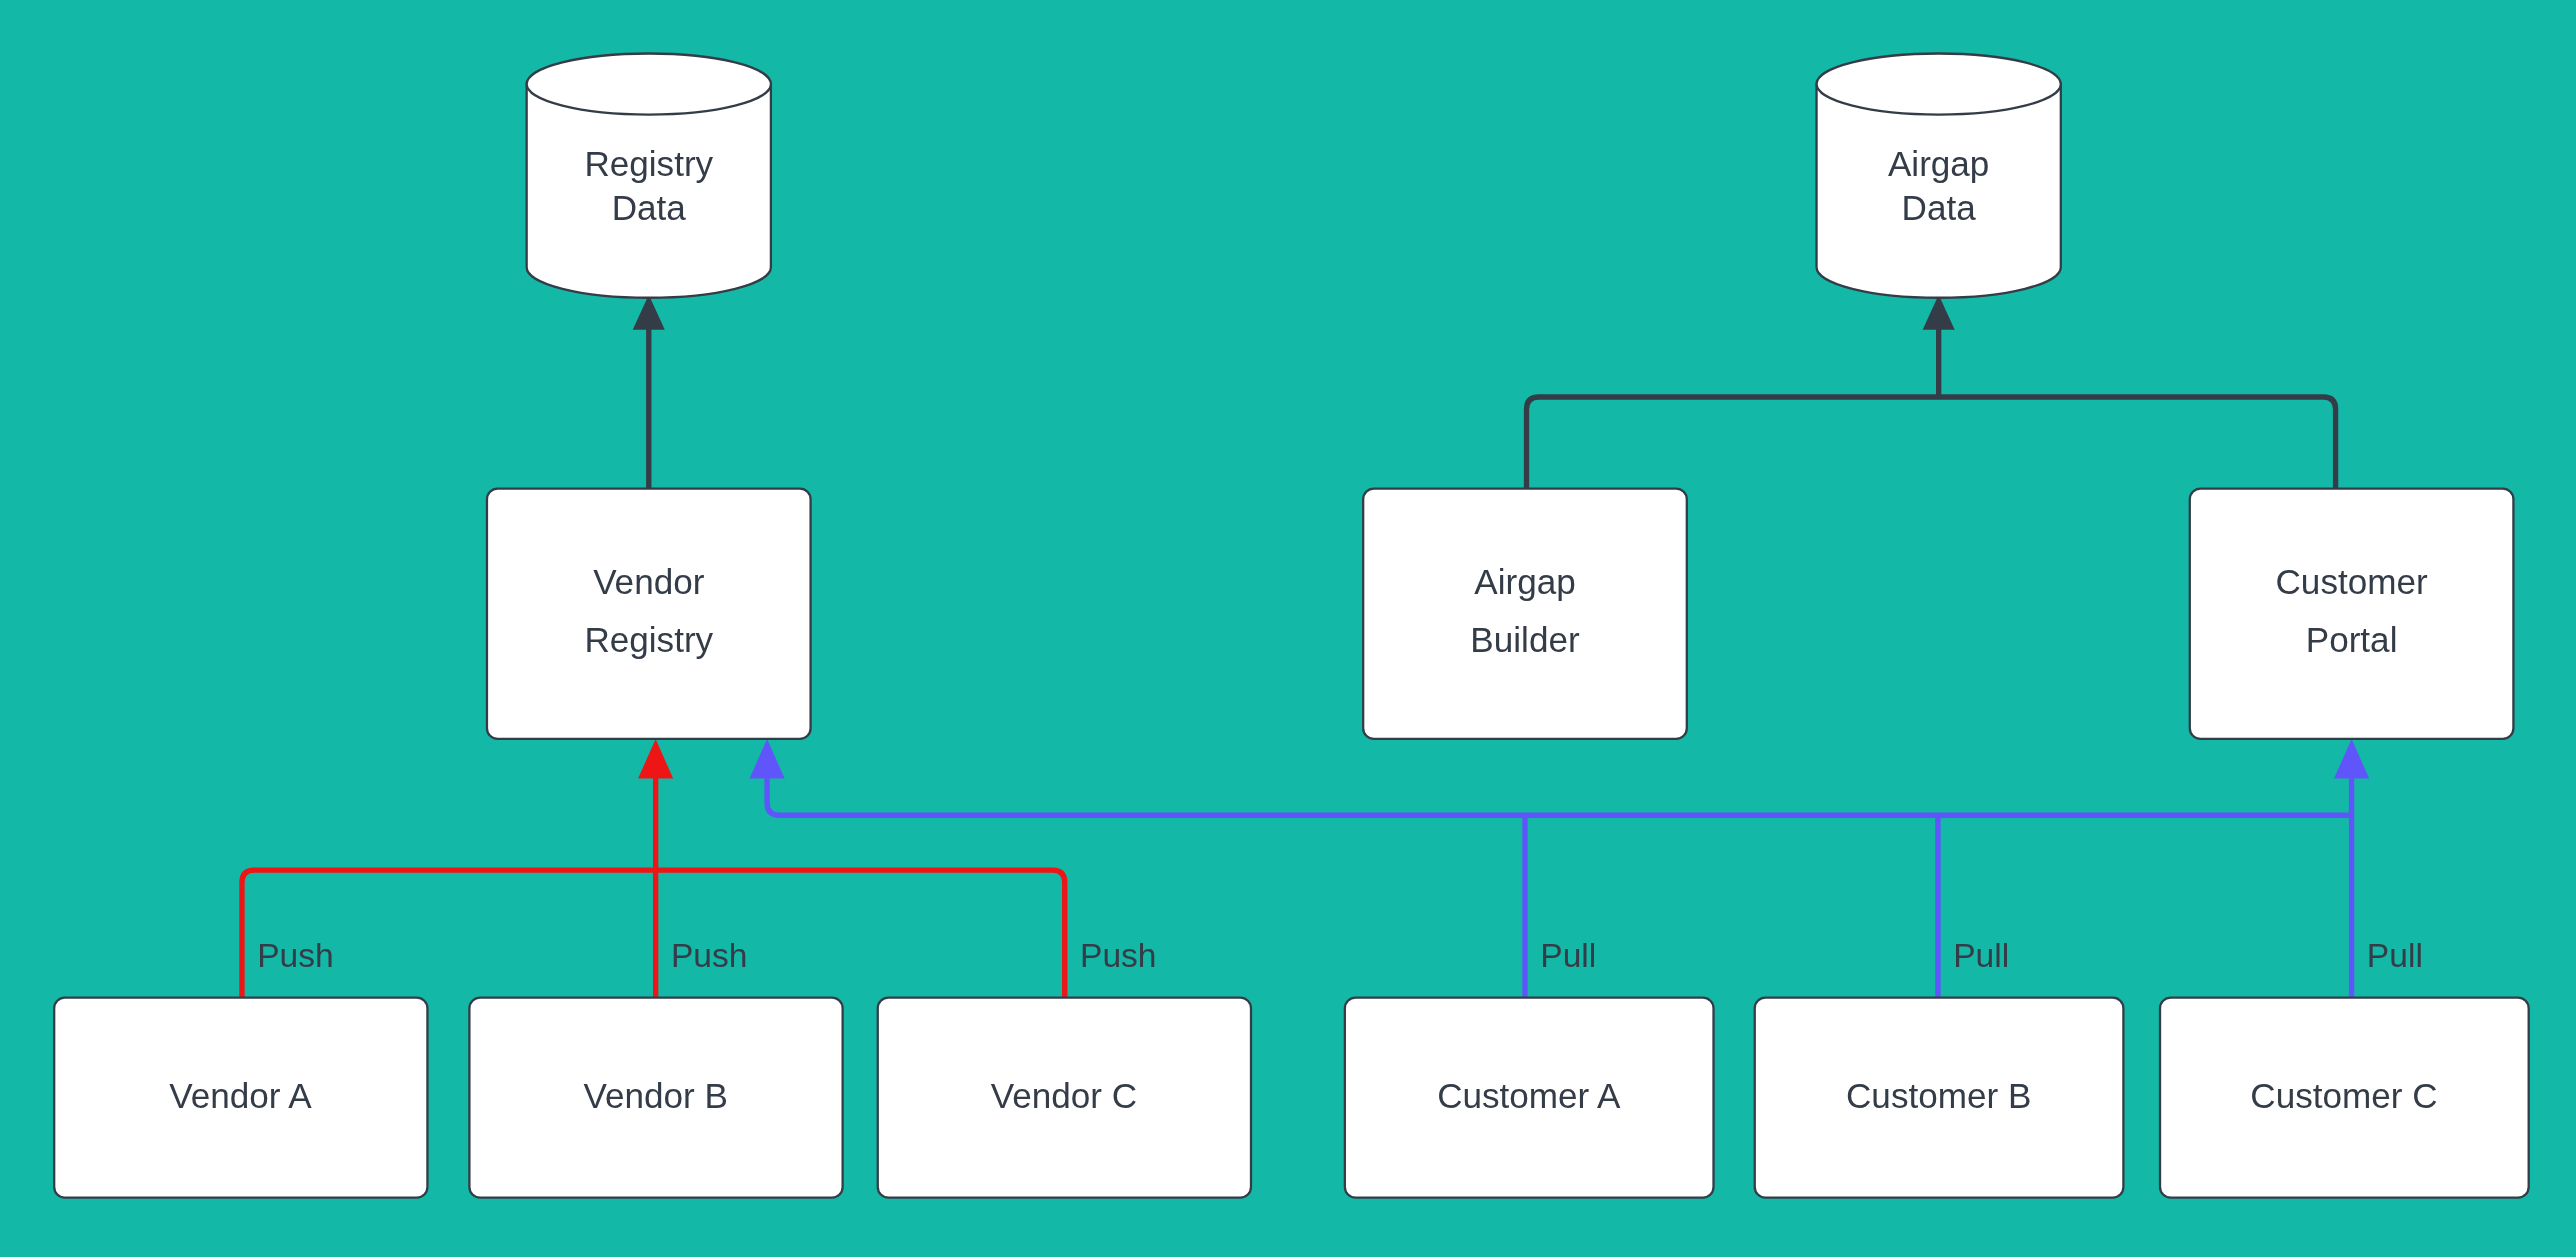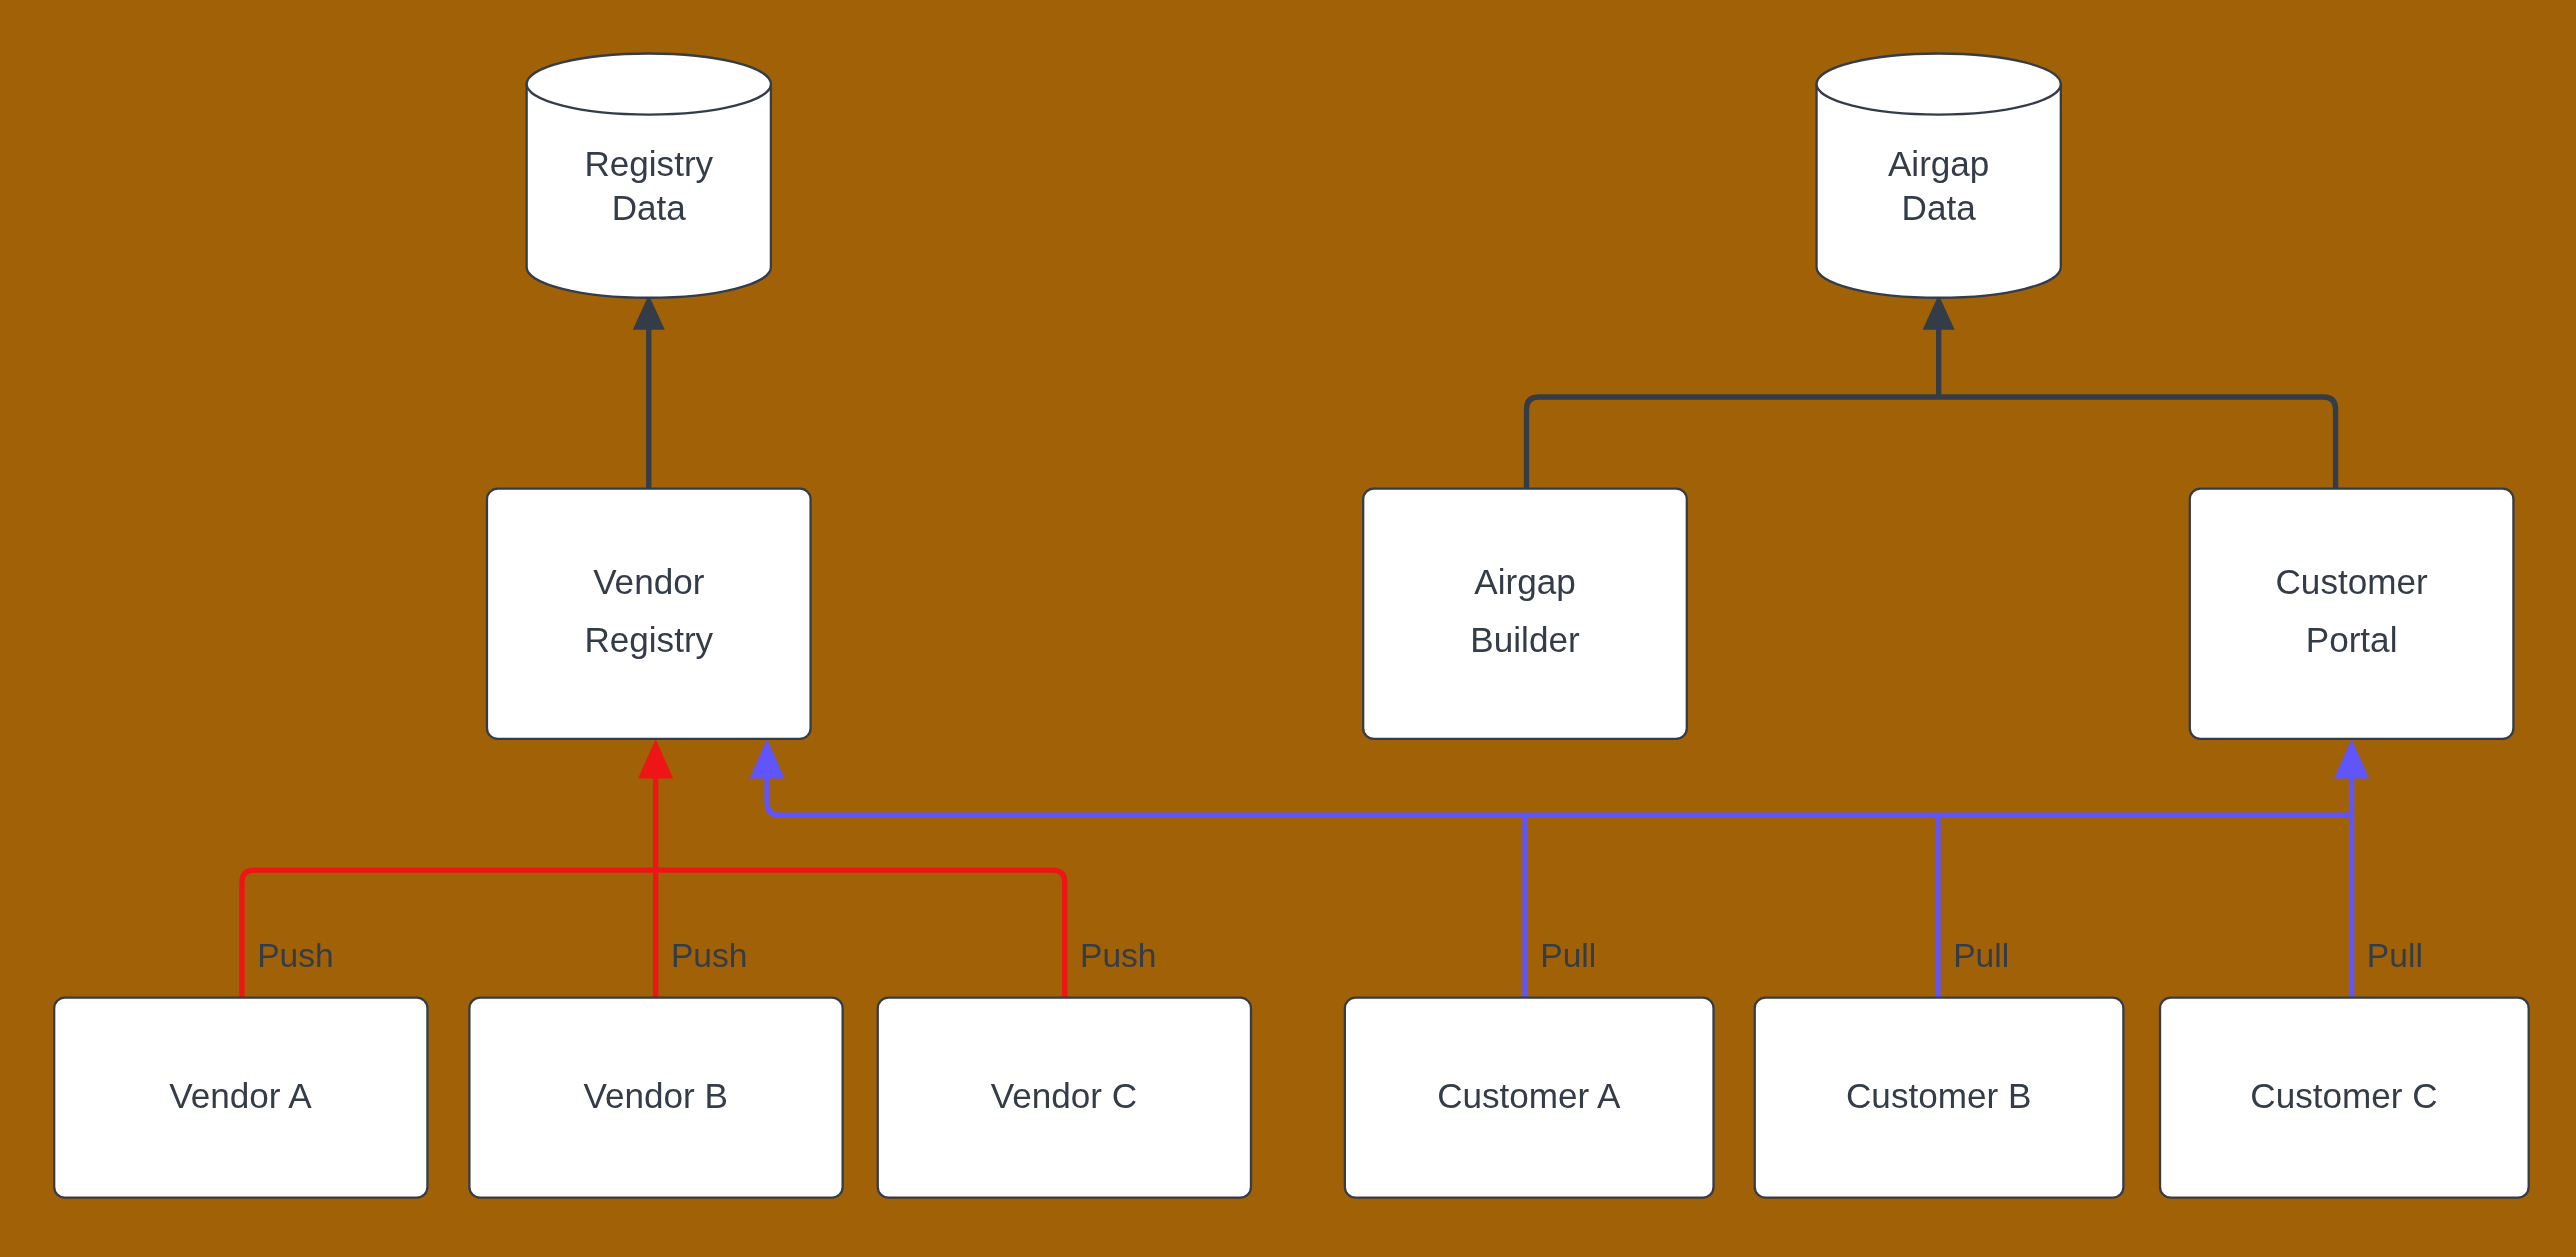--- a/index.html
+++ b/index.html
@@ -11,21 +11,21 @@
   body {
     width: 2576px;
     height: 1258px;
     font-family: "Liberation Sans", sans-serif;
     overflow: hidden;
   }
   #diagram-root {
     position: relative;
     width: 2576px;
     height: 1258px;
-    background: #a16207;
+    background: #14b8a6;
   }
   svg#diagram-canvas {
     position: absolute;
     top: 0;
     left: 0;
     width: 2576px;
     height: 1258px;
     display: block;
   }
   .node-shape {

